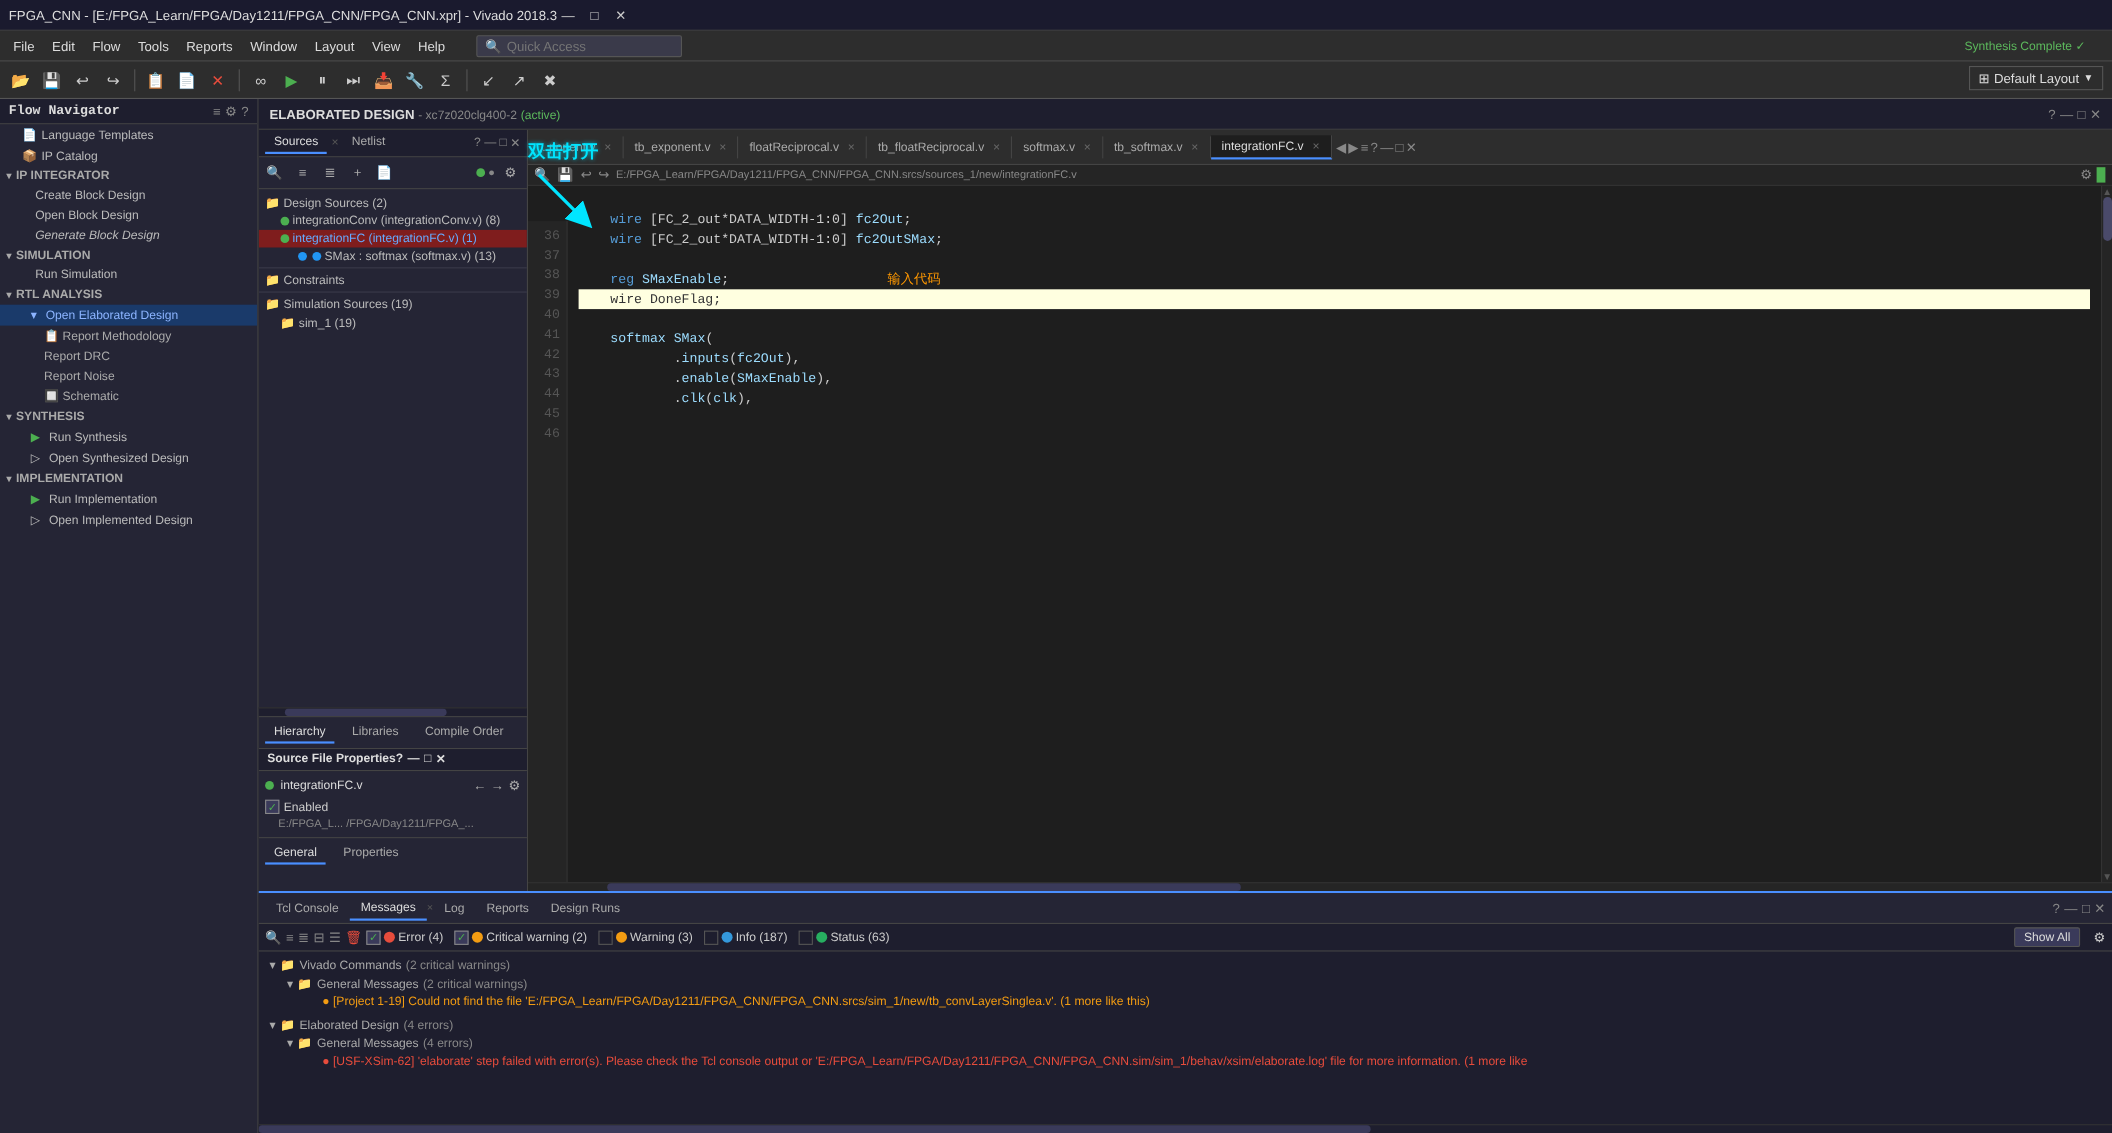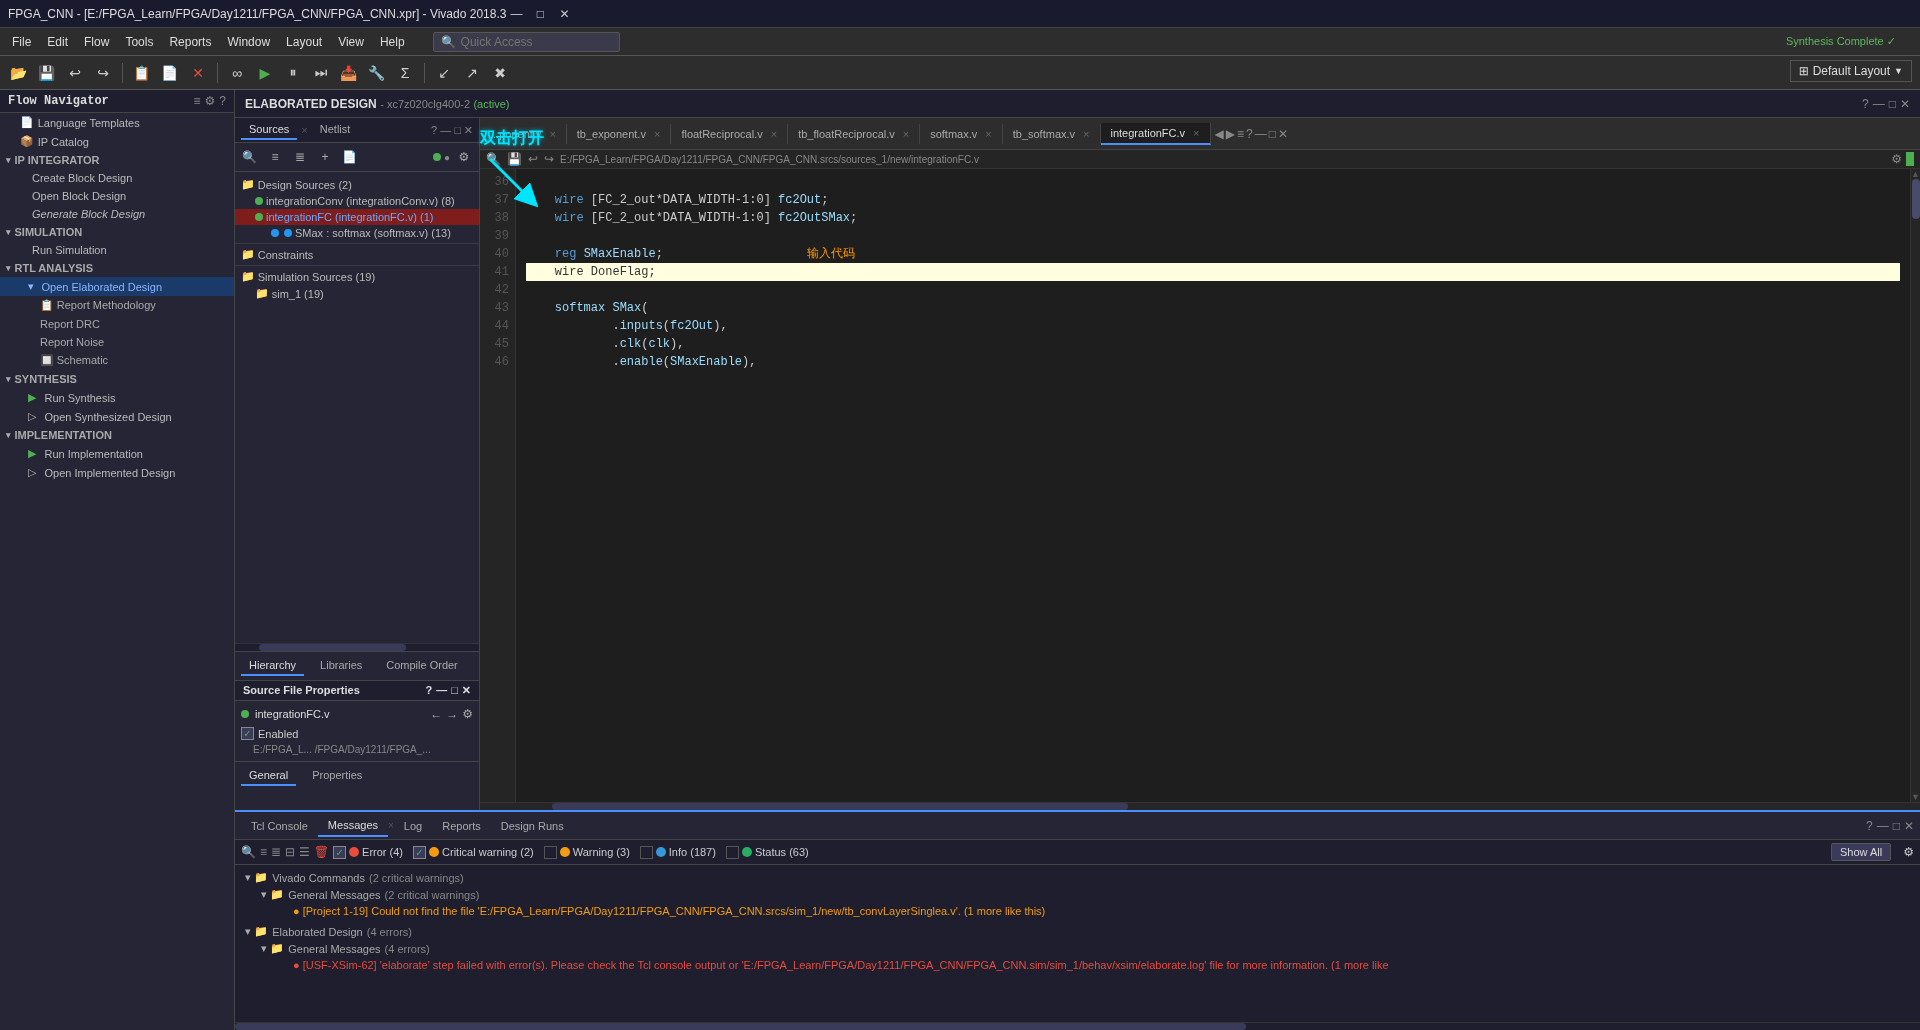--- a/index.html
+++ b/index.html
@@ -61,38 +61,38 @@
     .tree-item { padding: 2px 6px; cursor: pointer; font-size: 11px; color: #bbb; display: flex; align-items: center; gap: 3px; }
     .tree-item.selected { background: #7f1d1d; }
     .dot-green { width: 8px; height: 8px; border-radius: 50%; background: #4caf50; display: inline-block; }
     .dot-blue { width: 8px; height: 8px; border-radius: 50%; background: #2196f3; display: inline-block; }
     .tree-sep { height: 1px; background: #3a3a4a; margin: 2px 0; }
     
     #sources-tabs { display: flex; padding: 4px 6px; gap: 8px; border-top: 1px solid #444; }
     
     
     #file-props { height: 130px; border-top: 1px solid #444; background: #252535; }
-    #file-props-header { background: #1e1e2e; padding: 3px 8px; font-size: 11px; font-weight: bold; color: #ddd; border-bottom: 1px solid #444; display: flex; justify-content: space-between; }
+    #file-props-header { background: #1e1e2e; padding: 3px 8px; font-size: 11px; font-weight: bold; color: #ddd; border-bottom: 1px solid #444; display: flex; justify-content: flex-start; }
     #file-props-content { padding: 6px; }
     .file-item { display: flex; align-items: center; gap: 6px; margin-bottom: 6px; }
     .file-dot { width: 8px; height: 8px; border-radius: 50%; background: #4caf50; }
     .checkbox-item { display: flex; align-items: center; gap: 4px; }
     .path-text { font-size: 10px; color: #888; overflow: hidden; text-overflow: ellipsis; white-space: nowrap; padding-left: 12px; }
     .props-tabs { display: flex; gap: 8px; padding: 4px 6px; border-top: 1px solid #444; }
     
     
     #code-editor { flex: 1; display: flex; flex-direction: column; background: #1e1e1e; }
     #code-tabs { background: #2d2d2d; display: flex; align-items: center; border-bottom: 1px solid #444; overflow-x: auto; height: 32px; }
     .code-tab { padding: 4px 10px; cursor: pointer; color: #aaa; font-size: 11px; display: flex; align-items: center; gap: 4px; white-space: nowrap; border-right: 1px solid #444; }
     .code-tab.active { background: #1e1e1e; color: #ddd; }
     .code-tab .close { cursor: pointer; color: #666; margin-left: 4px; }
     #code-nav { display: flex; align-items: center; padding: 2px 6px; border-bottom: 1px solid #333; background: #252525; }
     .code-path { font-size: 10px; color: #888; flex: 1; }
     #code-content { flex: 1; overflow: auto; padding: 0; display: flex; }
-    .line-nums { background: #252525; padding: 4px 6px; color: #555; font-family: 'Courier New', monospace; font-size: 12px; line-height: 1.5; text-align: right; min-width: 36px; user-select: none; border-right: 1px solid #333; }
+    .line-nums { background: #252525; padding: 4px 6px; color: #555; font-family: 'Courier New', monospace; font-size: 12px; line-height: 1.5; text-align: right; min-width: 36px; user-select: none; border-right: 1px solid #333; margin-top: 32px; }
     .code-lines { padding: 4px 10px; font-family: 'Courier New', monospace; font-size: 12px; line-height: 1.5; flex: 1; }
     .code-line { white-space: pre; }
     .kw { color: #569cd6; }
     .ident { color: #9cdcfe; }
     .highlight-line { background: #ffffe0; color: #333; }
     .annotation-orange { color: #ff9800; }
     
     
     #bottom-panel { height: 220px; background: #1e1e2e; border-top: 2px solid #4a8fff; display: flex; flex-direction: column; }
     #bottom-tabs { display: flex; align-items: center; padding: 0 6px; border-bottom: 1px solid #444; height: 28px; background: #252535; }
@@ -452,22 +452,22 @@
           <div class="code-lines">
             <div class="code-line">&nbsp;</div>
             <div class="code-line">    <span class="kw">wire</span> [FC_2_out*DATA_WIDTH-1:0] <span class="ident">fc2Out</span>;</div>
             <div class="code-line">    <span class="kw">wire</span> [FC_2_out*DATA_WIDTH-1:0] <span class="ident">fc2OutSMax</span>;</div>
             <div class="code-line">&nbsp;</div>
             <div class="code-line">    <span class="kw">reg</span> <span class="ident">SMaxEnable</span>;                    <span class="annotation-orange">输入代码</span></div>
             <div class="code-line highlight-line">    <span class="kw" style="color:#333;">wire</span> <span style="color:#333;">DoneFlag</span>;</div>
             <div class="code-line">&nbsp;</div>
             <div class="code-line">    <span class="ident">softmax</span> <span class="ident">SMax</span>(</div>
             <div class="code-line">            .<span class="ident">inputs</span>(<span class="ident">fc2Out</span>),</div>
+            <div class="code-line">            .<span class="ident">enable</span>(<span class="ident">SMaxEnable</span>),</div>
             <div class="code-line">            .<span class="ident">clk</span>(<span class="ident">clk</span>),</div>
-            <div class="code-line">            .<span class="ident">enable</span>(<span class="ident">SMaxEnable</span>),</div>
           </div>
 
           <div style="width:10px;background:#252525;border-left:1px solid #333;display:flex;flex-direction:column;">
             <div style="height:10px;cursor:pointer;text-align:center;color:#555;font-size:9px;">▲</div>
             <div style="flex:1;position:relative;">
               <div style="width:8px;height:40px;background:#4a4a6a;border-radius:4px;margin:0 1px;"></div>
             </div>
             <div style="height:10px;cursor:pointer;text-align:center;color:#555;font-size:9px;">▼</div>
           </div>
         </div>

